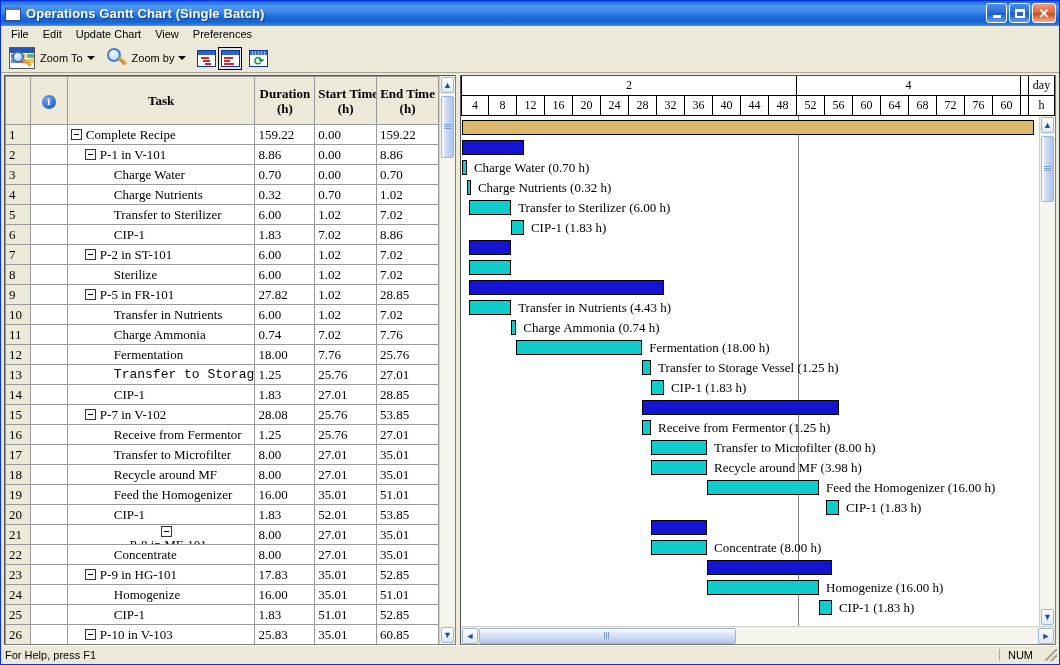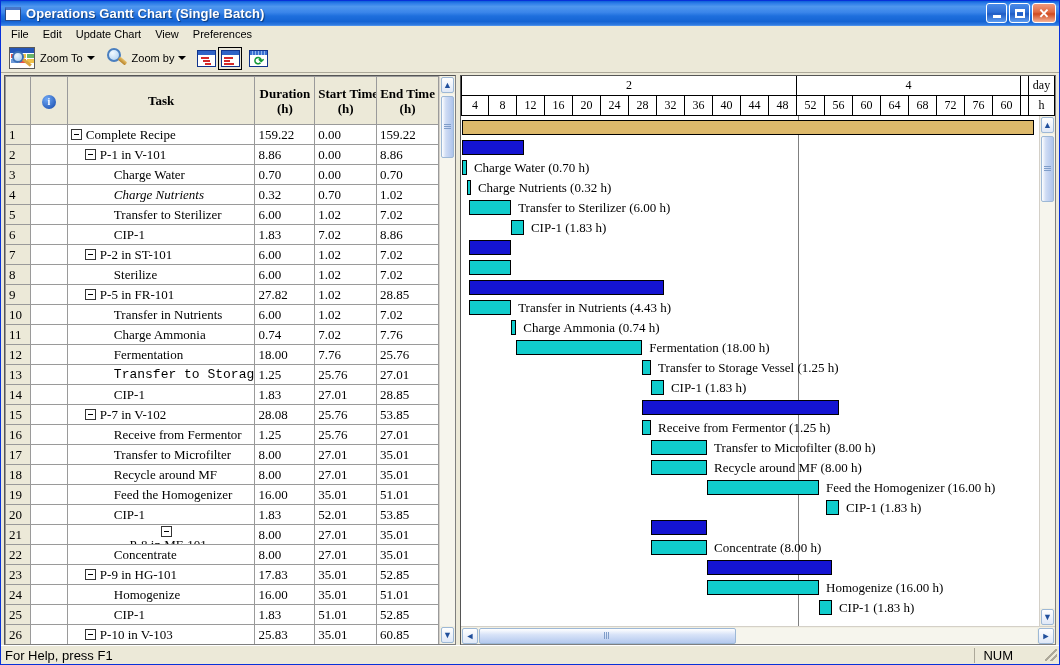--- a/index.html
+++ b/index.html
@@ -298,23 +298,22 @@
     display:flex; align-items:center; justify-content:center;
   }
   #hscroll .sb-thumb .grip { width:6px; height:7px;
     background: repeating-linear-gradient(to right,#7f9dc9 0 1px, transparent 1px 2px); }
 
   
   #statusbar {
     height: 19px; flex:none;
     background:#ece9d8; border-top:1px solid #ffffff;
     display:flex; align-items:center;
-    font-size:13px; color:#000;
+    font-size:11px; color:#000;
     padding: 0 2px 0 4px;
-    gap: 20px;
   }
   #statusbar .left { flex:1; }
   #statusbar .num {
     border-left:1px solid #aca899; padding:0 8px; margin-right:4px;
   }
   #statusbar .grip {
     width:12px; height:12px;
     background:
       linear-gradient(135deg, transparent 45%, #aca899 45%, #aca899 55%, transparent 55%),
       linear-gradient(135deg, transparent 70%, #aca899 70%, #aca899 80%, transparent 80%);
@@ -481,21 +480,21 @@
                       </div>
                     </td>
                     <td class="val">0.70</td>
                     <td class="val">0.00</td>
                     <td class="val">0.70</td>
                   </tr>
                   <tr>
                     <td class="num">4</td>
                     <td class="info"></td>
                     <td class="task">
-                      <div class="tnode" style="padding-left: 28px; font-style: italic;">
+                      <div class="tnode" style="padding-left: 28px;">
                         <span style="display: inline-block; width: 15px; flex: 0 0 auto;"></span>
                         <span class="tlabel">Charge Nutrients</span>
                       </div>
                     </td>
                     <td class="val">0.32</td>
                     <td class="val">0.70</td>
                     <td class="val">1.02</td>
                   </tr>
                   <tr>
                     <td class="num">5</td>
@@ -860,21 +859,21 @@
               <div class="bar" style="left: 181.32px; top: 244px; width: 8.75px; background: rgb(16, 204, 204);"></div>
               <div class="bar-label" style="left: 193.07px; top: 244px;">Transfer to Storage Vessel (1.25 h)</div>
               <div class="bar" style="left: 190.07px; top: 264px; width: 12.81px; background: rgb(16, 204, 204);"></div>
               <div class="bar-label" style="left: 205.88px; top: 264px;">CIP-1 (1.83 h)</div>
               <div class="bar" style="left: 181.32px; top: 284px; width: 196.56px; background: rgb(20, 20, 210);"></div>
               <div class="bar" style="left: 181.32px; top: 304px; width: 8.75px; background: rgb(16, 204, 204);"></div>
               <div class="bar-label" style="left: 193.07px; top: 304px;">Receive from Fermentor (1.25 h)</div>
               <div class="bar" style="left: 190.07px; top: 324px; width: 56px; background: rgb(16, 204, 204);"></div>
               <div class="bar-label" style="left: 249.07px; top: 324px;">Transfer to Microfilter (8.00 h)</div>
               <div class="bar" style="left: 190.07px; top: 344px; width: 56px; background: rgb(16, 204, 204);"></div>
-              <div class="bar-label" style="left: 249.07px; top: 344px;">Recycle around MF (8.00 h)</div>
+              <div class="bar-label" style="left: 249.07px; top: 344px;">Recycle around MF (3.98 h)</div>
               <div class="bar" style="left: 246.07px; top: 364px; width: 112px; background: rgb(16, 204, 204);"></div>
               <div class="bar-label" style="left: 361.07px; top: 364px;">Feed the Homogenizer (16.00 h)</div>
               <div class="bar" style="left: 365.07px; top: 384px; width: 12.81px; background: rgb(16, 204, 204);"></div>
               <div class="bar-label" style="left: 380.88px; top: 384px;">CIP-1 (1.83 h)</div>
               <div class="bar" style="left: 190.07px; top: 404px; width: 56px; background: rgb(20, 20, 210);"></div>
               <div class="bar" style="left: 190.07px; top: 424px; width: 56px; background: rgb(16, 204, 204);"></div>
               <div class="bar-label" style="left: 249.07px; top: 424px;">Concentrate (8.00 h)</div>
               <div class="bar" style="left: 246.07px; top: 444px; width: 124.81px; background: rgb(20, 20, 210);"></div>
               <div class="bar" style="left: 246.07px; top: 464px; width: 112px; background: rgb(16, 204, 204);"></div>
               <div class="bar-label" style="left: 361.07px; top: 464px;">Homogenize (16.00 h)</div>

